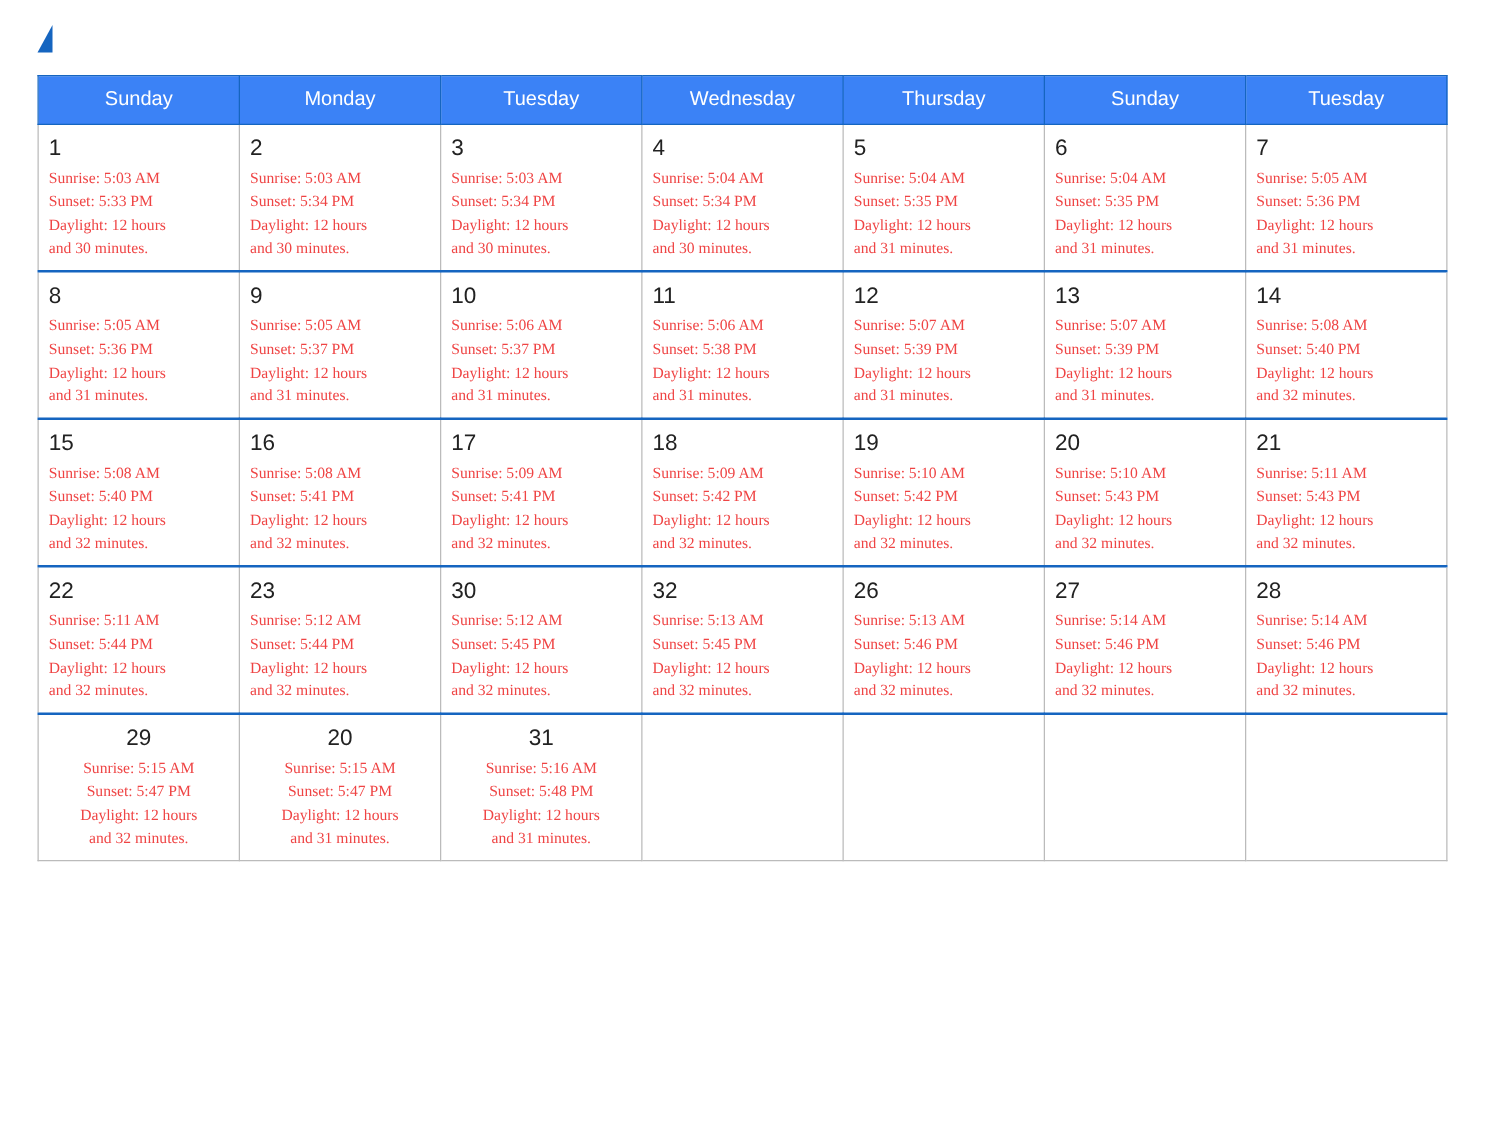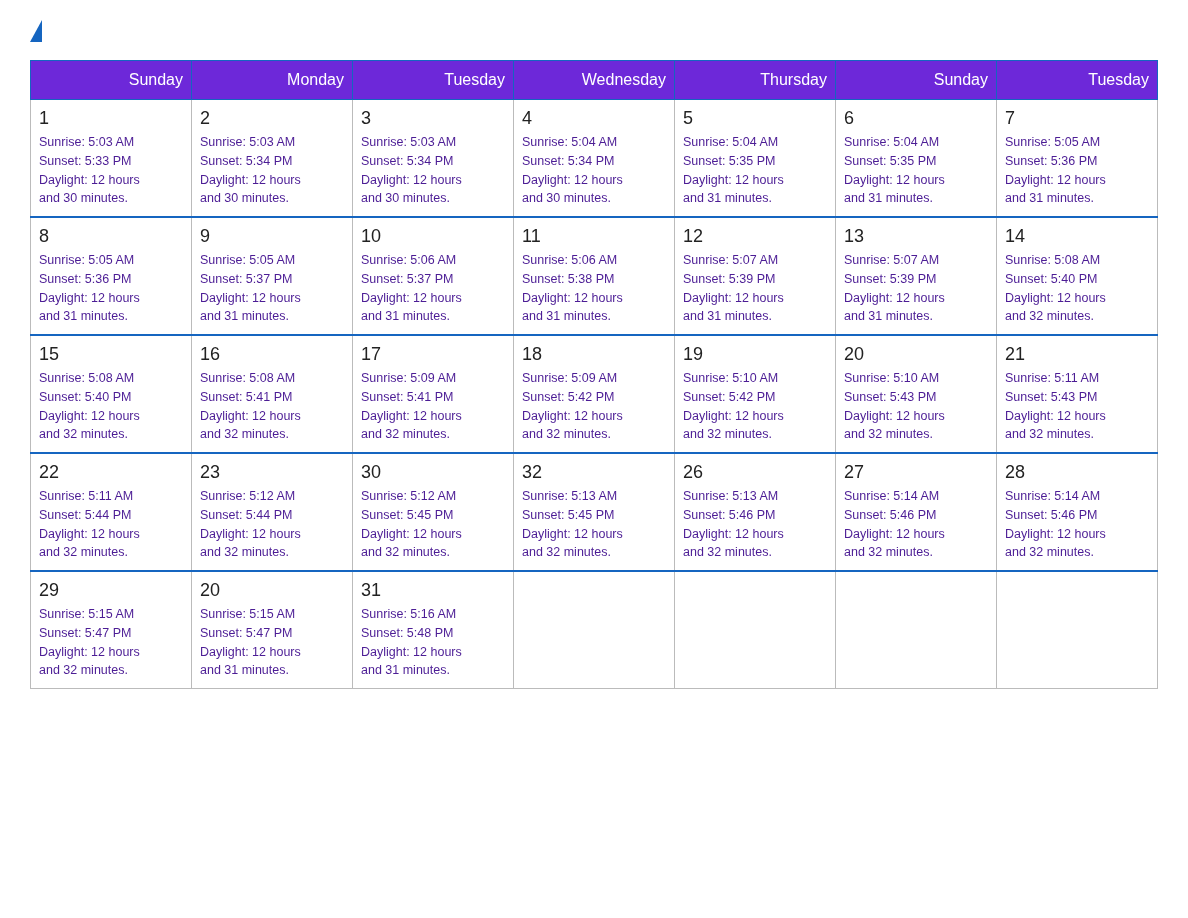--- a/index.html
+++ b/index.html
@@ -58,26 +58,26 @@
       font-size: 22px;
       color: #444;
       margin-top: 4px;
     }
     .calendar {
       width: 100%;
       border-collapse: collapse;
       border: 1px solid #aaa;
     }
     .calendar thead th {
-      background-color: #6d28d9;
+      background-color: #3b82f6;
       color: #fff;
       font-size: 16px;
       font-weight: normal;
       padding: 10px 8px;
-      text-align: right;
+      text-align: center;
       border: 1px solid #1565c0;
     }
     .calendar tbody td {
       vertical-align: top;
       padding: 8px;
       border: 1px solid #bbb;
       width: calc(100% / 7);
       min-height: 100px;
       font-size: 13px;
       color: #222;
@@ -86,27 +86,29 @@
     .day-number {
       font-size: 18px;
       font-weight: normal;
       color: #222;
       display: block;
       margin-bottom: 4px;
     }
     .day-info {
       font-size: 12.5px;
       line-height: 1.5;
-      color: #4c1d95;
+      color: #ef4444;
+      font-family: Liberation Serif, serif;
     }
     .calendar tbody tr {
       border-bottom: 2px solid #1565c0;
     }
     .calendar tbody tr:last-child {
       border-bottom: none;
+      text-align: center;
     }
     .empty-cell {
       background: #fff;
     }
     .logo-line2 {
       margin-top: -4px;
     }
   </style>
 </head>
 <body>

